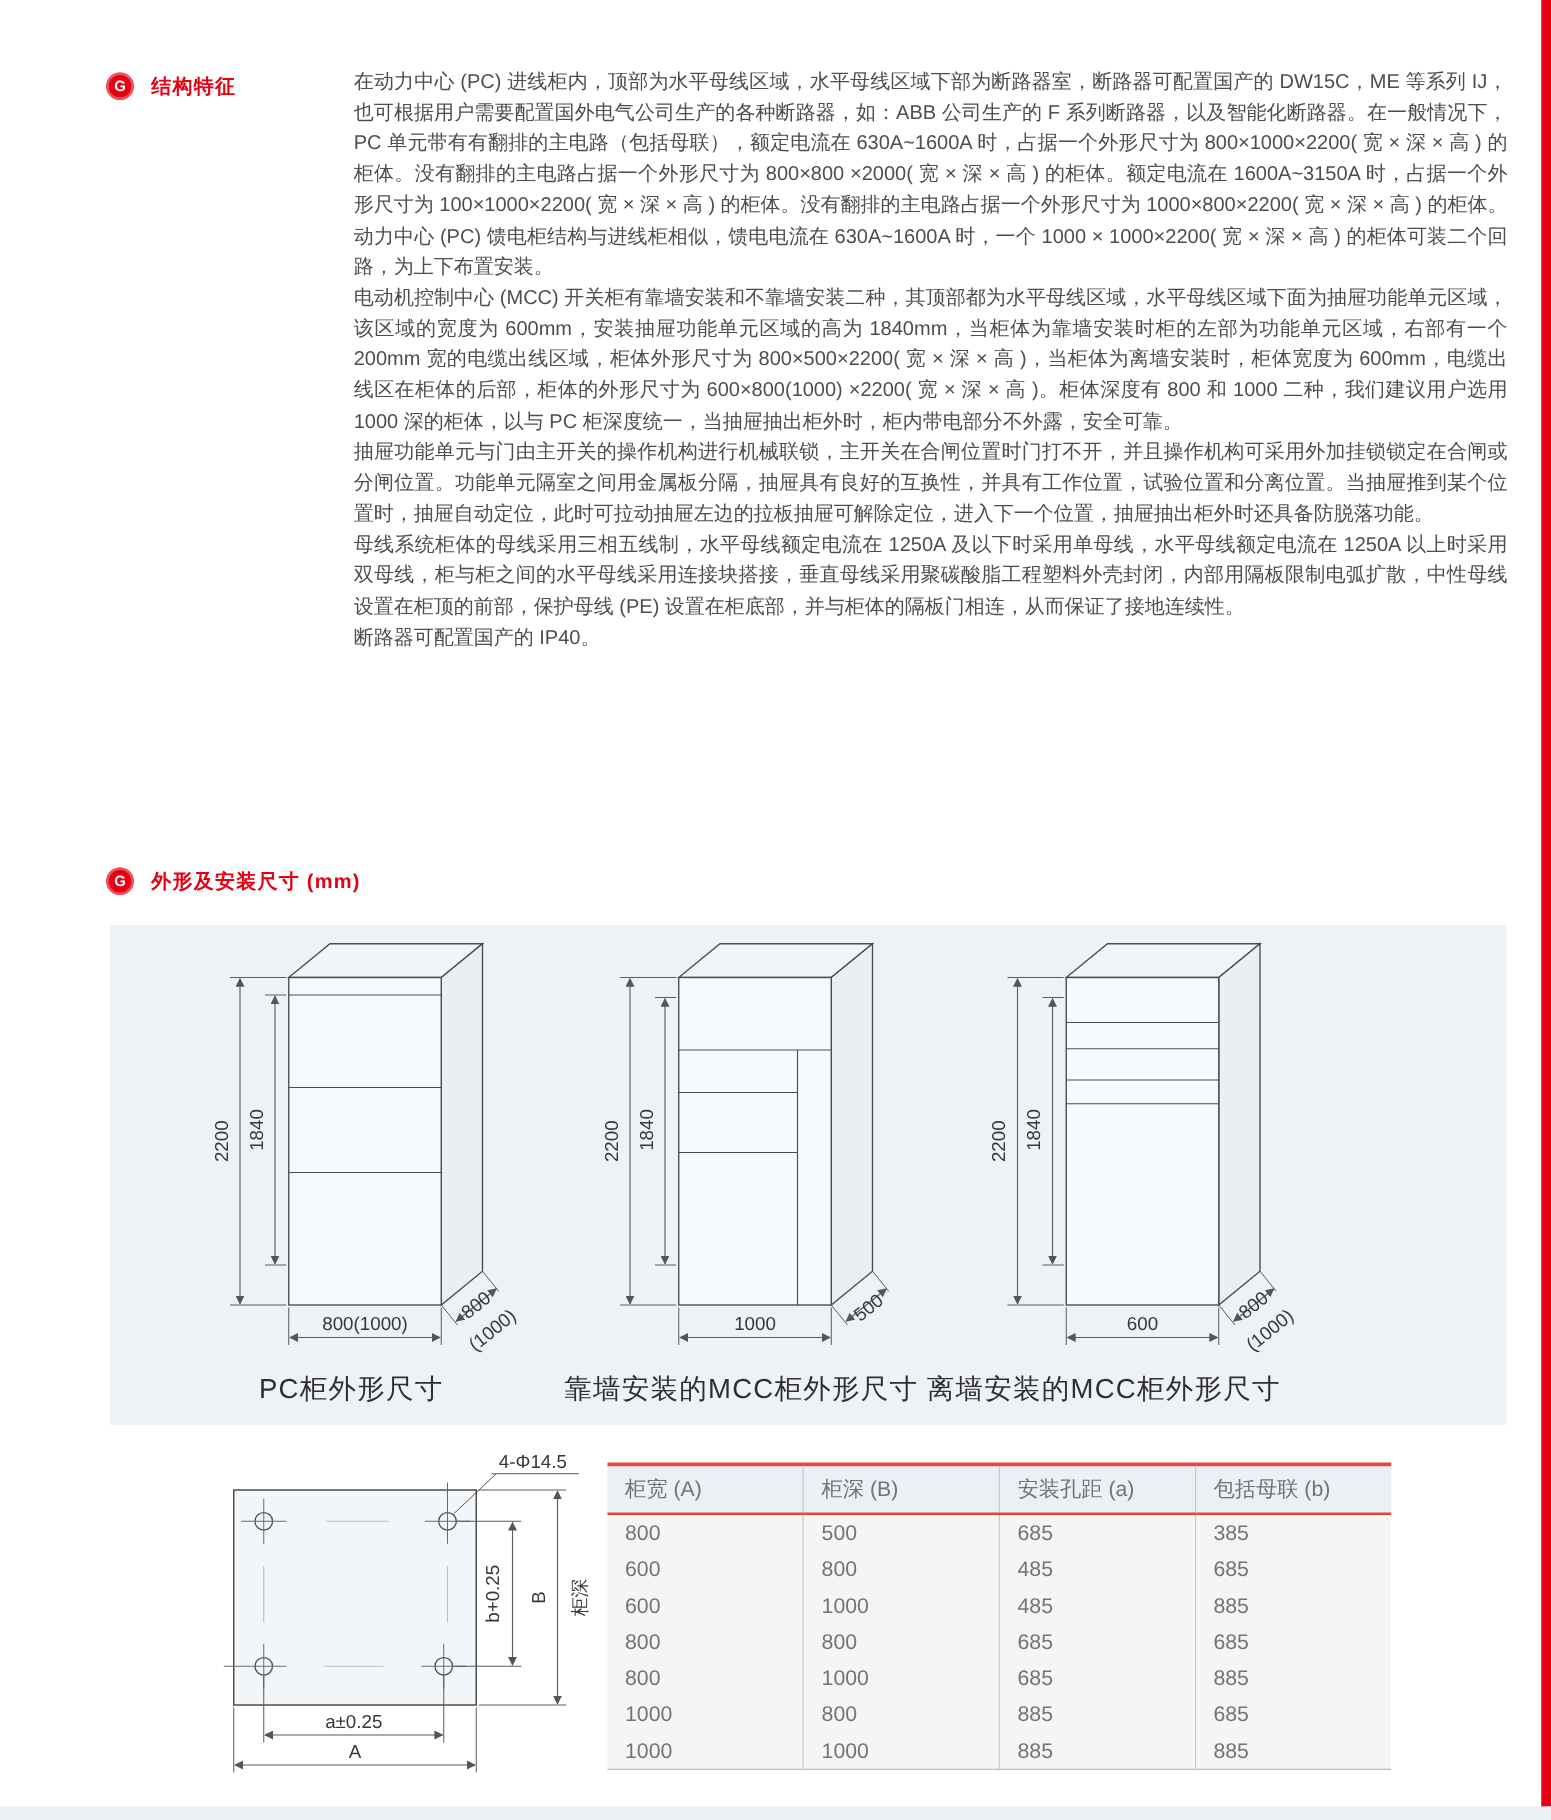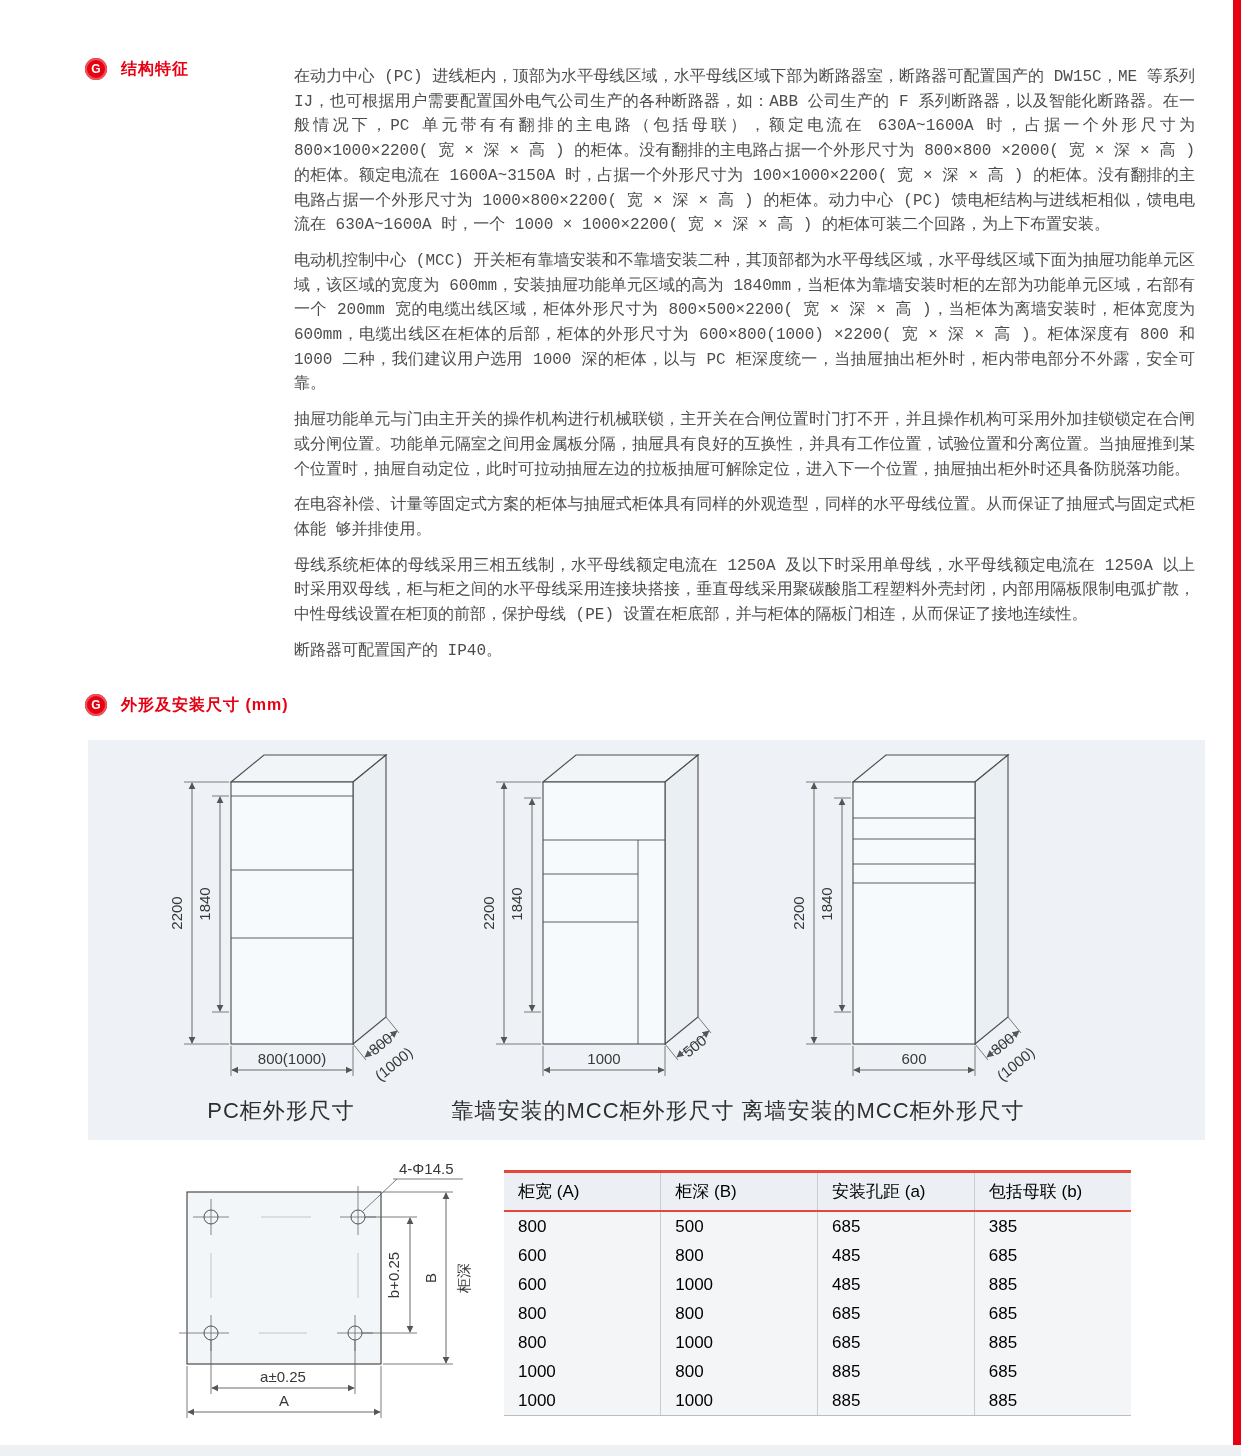--- a/index.html
+++ b/index.html
@@ -20,21 +20,21 @@
   .sec-header{position:absolute;display:flex;align-items:center;gap:14px;}
   .sec-header.h1{left:85px;top:58px;}
   .sec-header.h2{left:85px;top:694px;}
   .sec-icon{width:22px;height:22px;border-radius:50%;background:var(--red);color:#fff;
     display:flex;align-items:center;justify-content:center;font-size:12px;font-weight:bold;
     box-shadow:inset 0 0 0 2px #e9555f;}
   .sec-title{color:var(--red);font-size:16px;font-weight:bold;letter-spacing:1px;}
 
   .bodytext{position:absolute;left:283px;top:54px;width:923px;font-size:16px;
     line-height:24.7px;color:var(--ink);text-align:justify;}
-  .bodytext p{margin:11px;font-family:Liberation Mono, monospace;}
+  .bodytext p{margin:0;}
 
   .dim-panel{position:absolute;left:88px;top:740px;width:1117px;height:400px;background:var(--panel);}
   .drawing{position:absolute;top:12px;width:330px;height:345px;}
   .drawing.d1{left:28px;}
   .drawing.d2{left:340px;}
   .drawing.d3{left:650px;}
   .drawing-caption{position:absolute;top:356px;width:330px;text-align:center;
     font-size:22px;color:#2f2f2f;letter-spacing:1px;}
   .drawing-caption.c1{left:28px;}
   .drawing-caption.c2{left:340px;}
@@ -45,22 +45,22 @@
   svg .face.side{fill:#eaeff3;}
   svg .inner{stroke:var(--draw);stroke-width:0.9;fill:none;}
   svg .dimline{stroke:var(--dim);stroke-width:0.9;fill:none;}
   svg .extline{stroke:var(--dim);stroke-width:0.8;fill:none;}
   svg .ctr{stroke:#6a6a6a;stroke-width:0.8;}
   svg .ctr-light{stroke:#b9bfc4;stroke-width:0.9;}
   svg text{font-family:"Liberation Sans","DejaVu Sans",sans-serif;font-size:15px;fill:#383838;}
 
   .mount-wrap{position:absolute;left:135px;top:1148px;width:355px;height:305px;}
 
-  .spec-table{position:absolute;left:504px;top:1170px;width:627px;border-collapse:collapse;
-    font-size:17px;color:#000000;background:#f3f5f7;table-layout:fixed;}
+  .spec-table{position:absolute;left:486px;top:1170px;width:627px;border-collapse:collapse;
+    font-size:17px;color:#737373;background:#f3f5f7;table-layout:fixed;}
   .spec-table th{background:#eceff3;text-align:left;font-weight:normal;
     padding:7px 0 7px 14px;border-top:3px solid var(--line-red);border-bottom:2px solid var(--line-red);}
   .spec-table td{padding:4.5px 0 4.5px 14px;}
   .spec-table th:not(:last-child),.spec-table td:not(:last-child){border-right:1px solid #c7ccd2;}
   .spec-table tbody tr:last-child td{border-bottom:1px solid #b9bfc6;}
 </style>
 </head>
 <body>
 
 <div class="page">
@@ -69,21 +69,20 @@
 
   <div class="sec-header h1">
     <span class="sec-icon">G</span>
     <span class="sec-title">结构特征</span>
   </div>
 
   <div class="bodytext">
     <p>在动力中心 (PC) 进线柜内，顶部为水平母线区域，水平母线区域下部为断路器室，断路器可配置国产的 DW15C，ME 等系列 IJ，也可根据用户需要配置国外电气公司生产的各种断路器，如：ABB 公司生产的 F 系列断路器，以及智能化断路器。在一般情况下，PC 单元带有有翻排的主电路（包括母联），额定电流在 630A~1600A 时，占据一个外形尺寸为 800×1000×2200( 宽 × 深 × 高 ) 的柜体。没有翻排的主电路占据一个外形尺寸为 800×800 ×2000( 宽 × 深 × 高 ) 的柜体。额定电流在 1600A~3150A 时，占据一个外形尺寸为 100×1000×2200( 宽 × 深 × 高 ) 的柜体。没有翻排的主电路占据一个外形尺寸为 1000×800×2200( 宽 × 深 × 高 ) 的柜体。动力中心 (PC) 馈电柜结构与进线柜相似，馈电电流在 630A~1600A 时，一个 1000 × 1000×2200( 宽 × 深 × 高 ) 的柜体可装二个回路，为上下布置安装。</p>
     <p>电动机控制中心 (MCC) 开关柜有靠墙安装和不靠墙安装二种，其顶部都为水平母线区域，水平母线区域下面为抽屉功能单元区域，该区域的宽度为 600mm，安装抽屉功能单元区域的高为 1840mm，当柜体为靠墙安装时柜的左部为功能单元区域，右部有一个 200mm 宽的电缆出线区域，柜体外形尺寸为 800×500×2200( 宽 × 深 × 高 )，当柜体为离墙安装时，柜体宽度为 600mm，电缆出线区在柜体的后部，柜体的外形尺寸为 600×800(1000) ×2200( 宽 × 深 × 高 )。柜体深度有 800 和 1000 二种，我们建议用户选用 1000 深的柜体，以与 PC 柜深度统一，当抽屉抽出柜外时，柜内带电部分不外露，安全可靠。</p>
     <p>抽屉功能单元与门由主开关的操作机构进行机械联锁，主开关在合闸位置时门打不开，并且操作机构可采用外加挂锁锁定在合闸或分闸位置。功能单元隔室之间用金属板分隔，抽屉具有良好的互换性，并具有工作位置，试验位置和分离位置。当抽屉推到某个位置时，抽屉自动定位，此时可拉动抽屉左边的拉板抽屉可解除定位，进入下一个位置，抽屉抽出柜外时还具备防脱落功能。</p>
-    <p>在电容补偿、计量等固定式方案的柜体与抽屉式柜体具有同样的外观造型，同样的水平母线位置。从而保证了抽屉式与固定式柜体能 够并排使用。</p>
     <p>母线系统柜体的母线采用三相五线制，水平母线额定电流在 1250A 及以下时采用单母线，水平母线额定电流在 1250A 以上时采用双母线，柜与柜之间的水平母线采用连接块搭接，垂直母线采用聚碳酸脂工程塑料外壳封闭，内部用隔板限制电弧扩散，中性母线设置在柜顶的前部，保护母线 (PE) 设置在柜底部，并与柜体的隔板门相连，从而保证了接地连续性。</p>
     <p>断路器可配置国产的 IP40。</p>
   </div>
 
   <div class="sec-header h2">
     <span class="sec-icon">G</span>
     <span class="sec-title">外形及安装尺寸 (mm)</span>
   </div>
 
   <div class="dim-panel">

